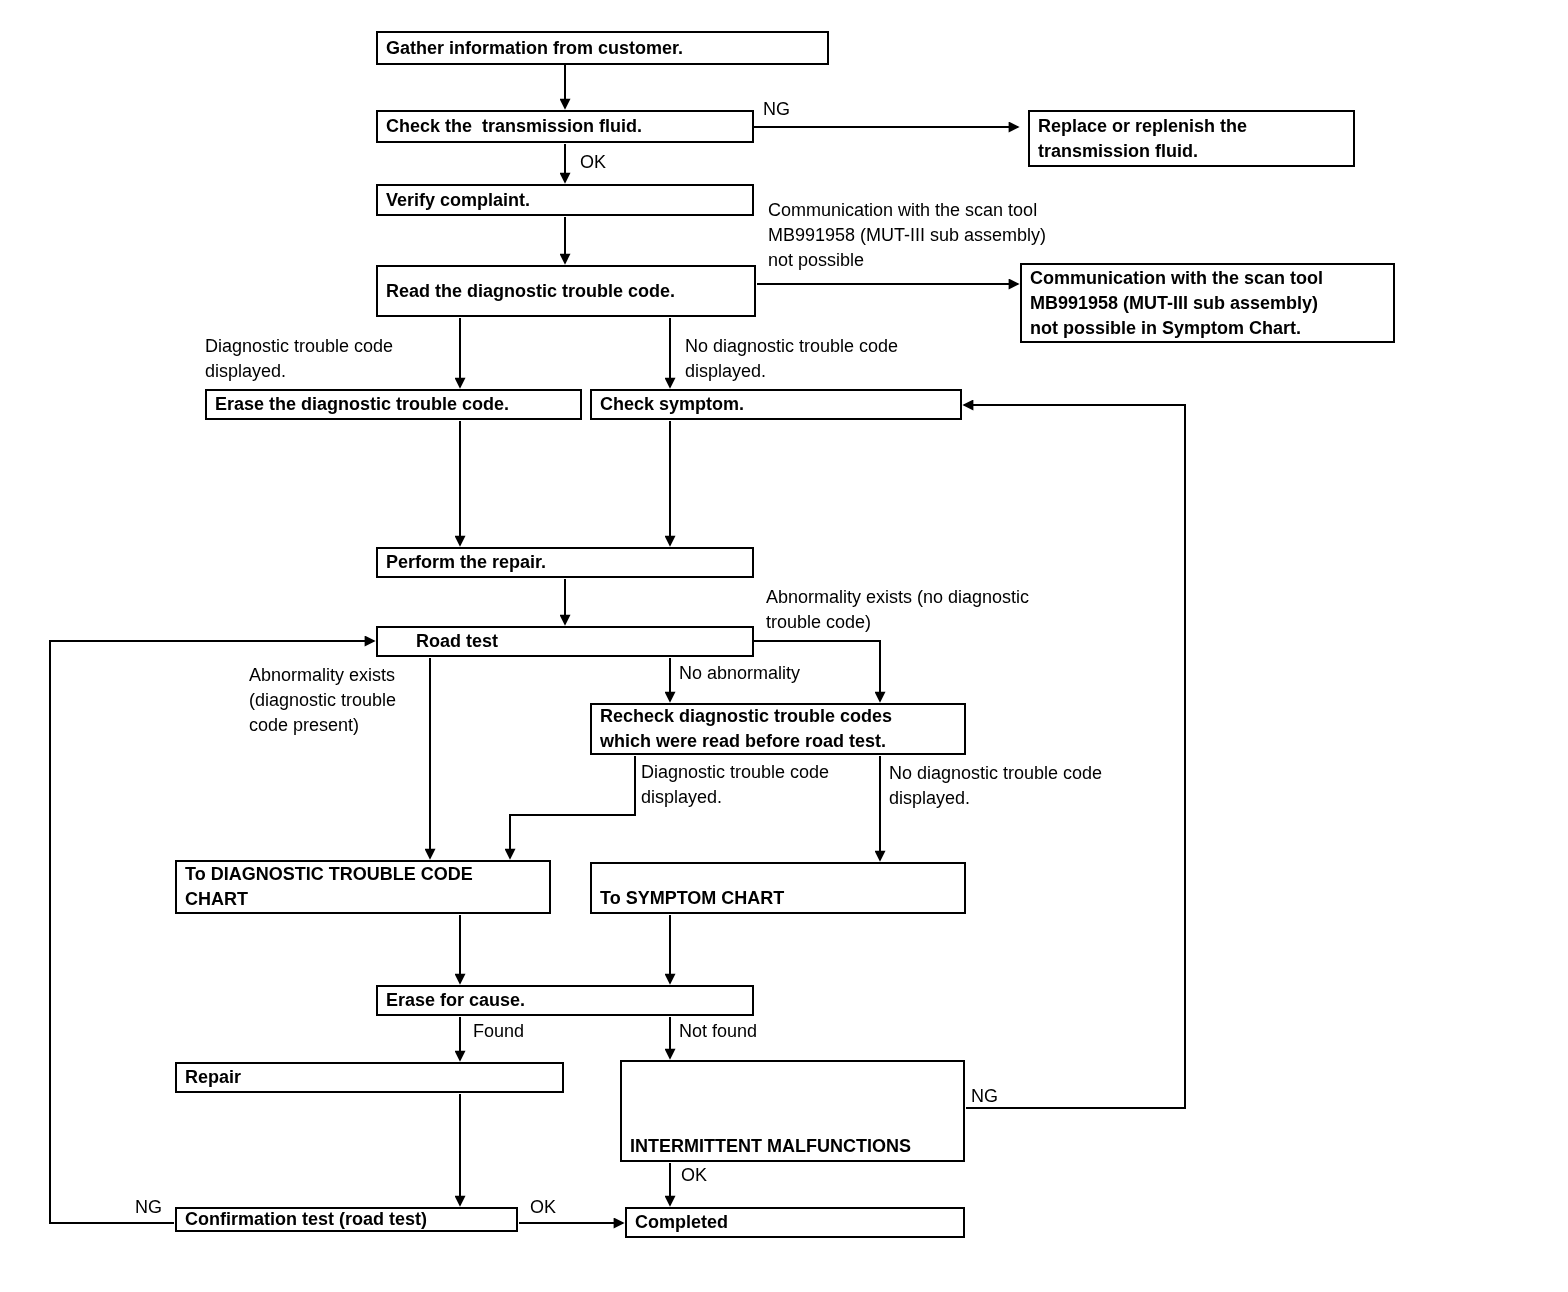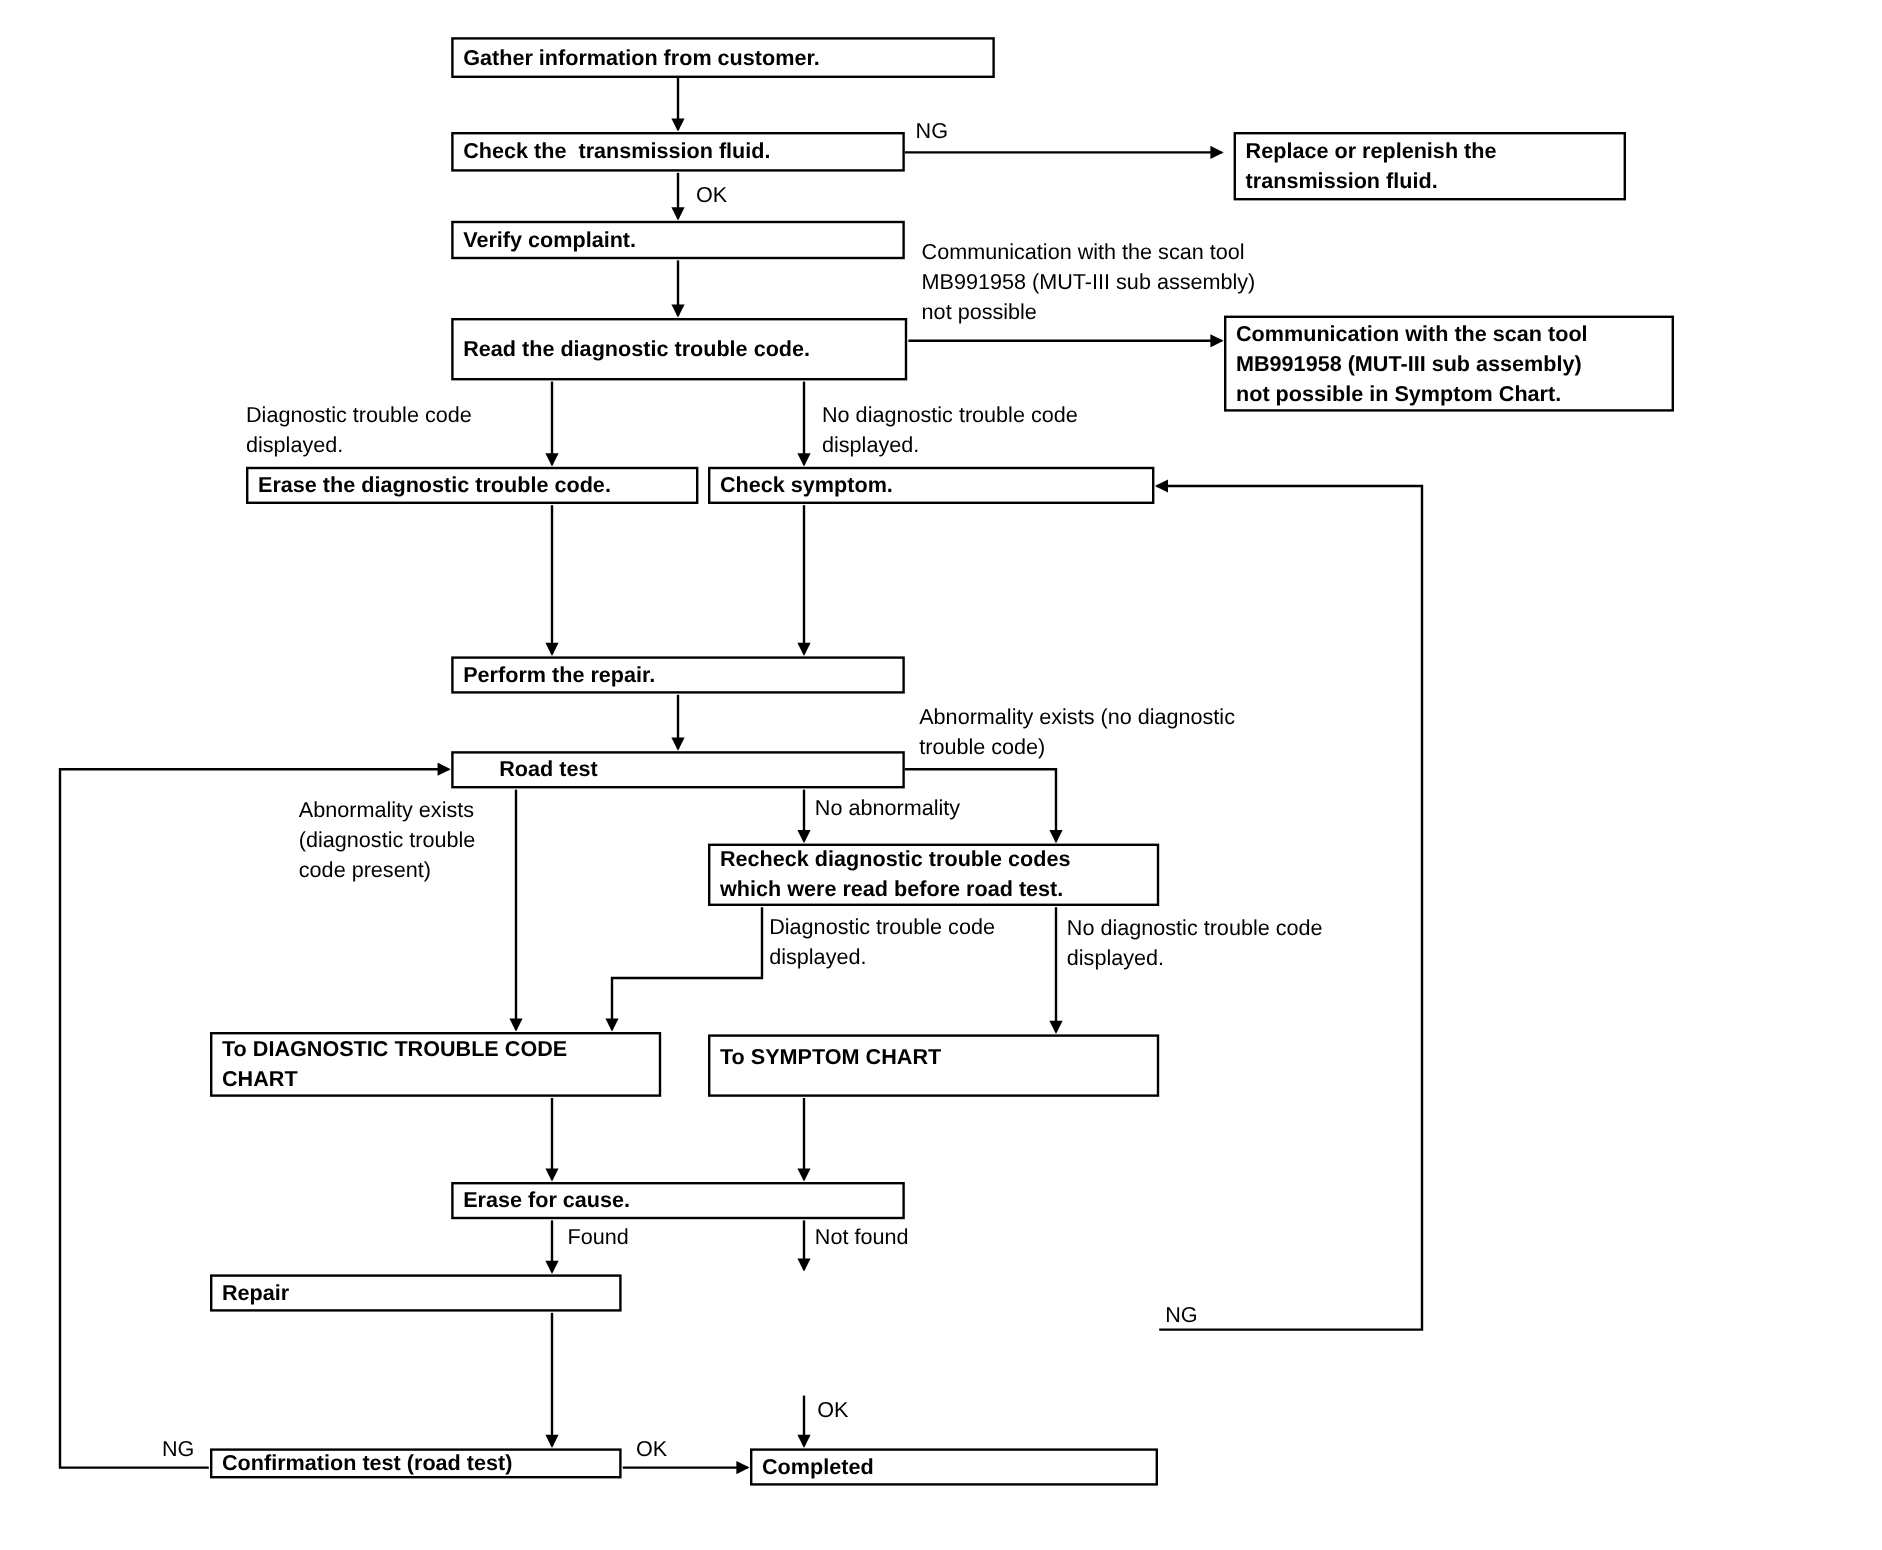--- a/index.html
+++ b/index.html
@@ -1,21 +1,21 @@
 <!DOCTYPE html>
 <html><head>
 <meta charset="utf-8">
 <style>
   * { margin:0; padding:0; box-sizing:border-box; }
   html, body { background:#ffffff; }
   body { font-family:"Liberation Sans", sans-serif; color:#000; }
   .canvas { position:relative; width:1568px; height:1292px; background:#fff; overflow:hidden; }
   .wires { position:absolute; left:0; top:0; }
   .node { position:absolute; background:#fff; border:2px solid #000; display:flex; align-items:center; }
-  .node.top { align-items:flex-start; }
+  .node.top { align-items:flex-end; }
   .node-label {
     font-weight:bold; font-size:18px; line-height:25px; color:#000;
     padding:1px 6px 1px 8px; white-space:pre-wrap;
   }
   .node.top .node-label { padding-top:5px; }
   .edge-label {
     position:absolute; font-size:18px; line-height:25px; color:#000; white-space:pre-wrap;
   }
 </style>
 </head>
@@ -111,24 +111,27 @@
   </div>
 
   <div class="node top" style="left:590px;top:862px;width:376px;height:52px">
     <span class="node-label">To SYMPTOM CHART</span>
   </div>
 
   <div class="node" style="left:376px;top:985px;width:378px;height:31px">
     <span class="node-label">Erase for cause.</span>
   </div>
 
-  <div class="node" style="left:175px;top:1062px;width:343px;height:31px">
+  <div class="node" style="left:175px;top:1062px;width:389px;height:31px">
     <span class="node-label">Repair</span>
   </div>
 
+  <div class="node top" style="left:620px;top:1060px;width:345px;height:102px">
+    <span class="node-label">INTERMITTENT MALFUNCTIONS</span>
+  </div>
 
   <div class="node" style="left:625px;top:1207px;width:340px;height:31px">
     <span class="node-label">Completed</span>
   </div>
 
   <div class="node" style="left:175px;top:1207px;width:343px;height:25px">
     <span class="node-label">Confirmation test (road test)</span>
   </div>
 
   <div class="edge-label" style="left:763px;top:97px">NG</div>

